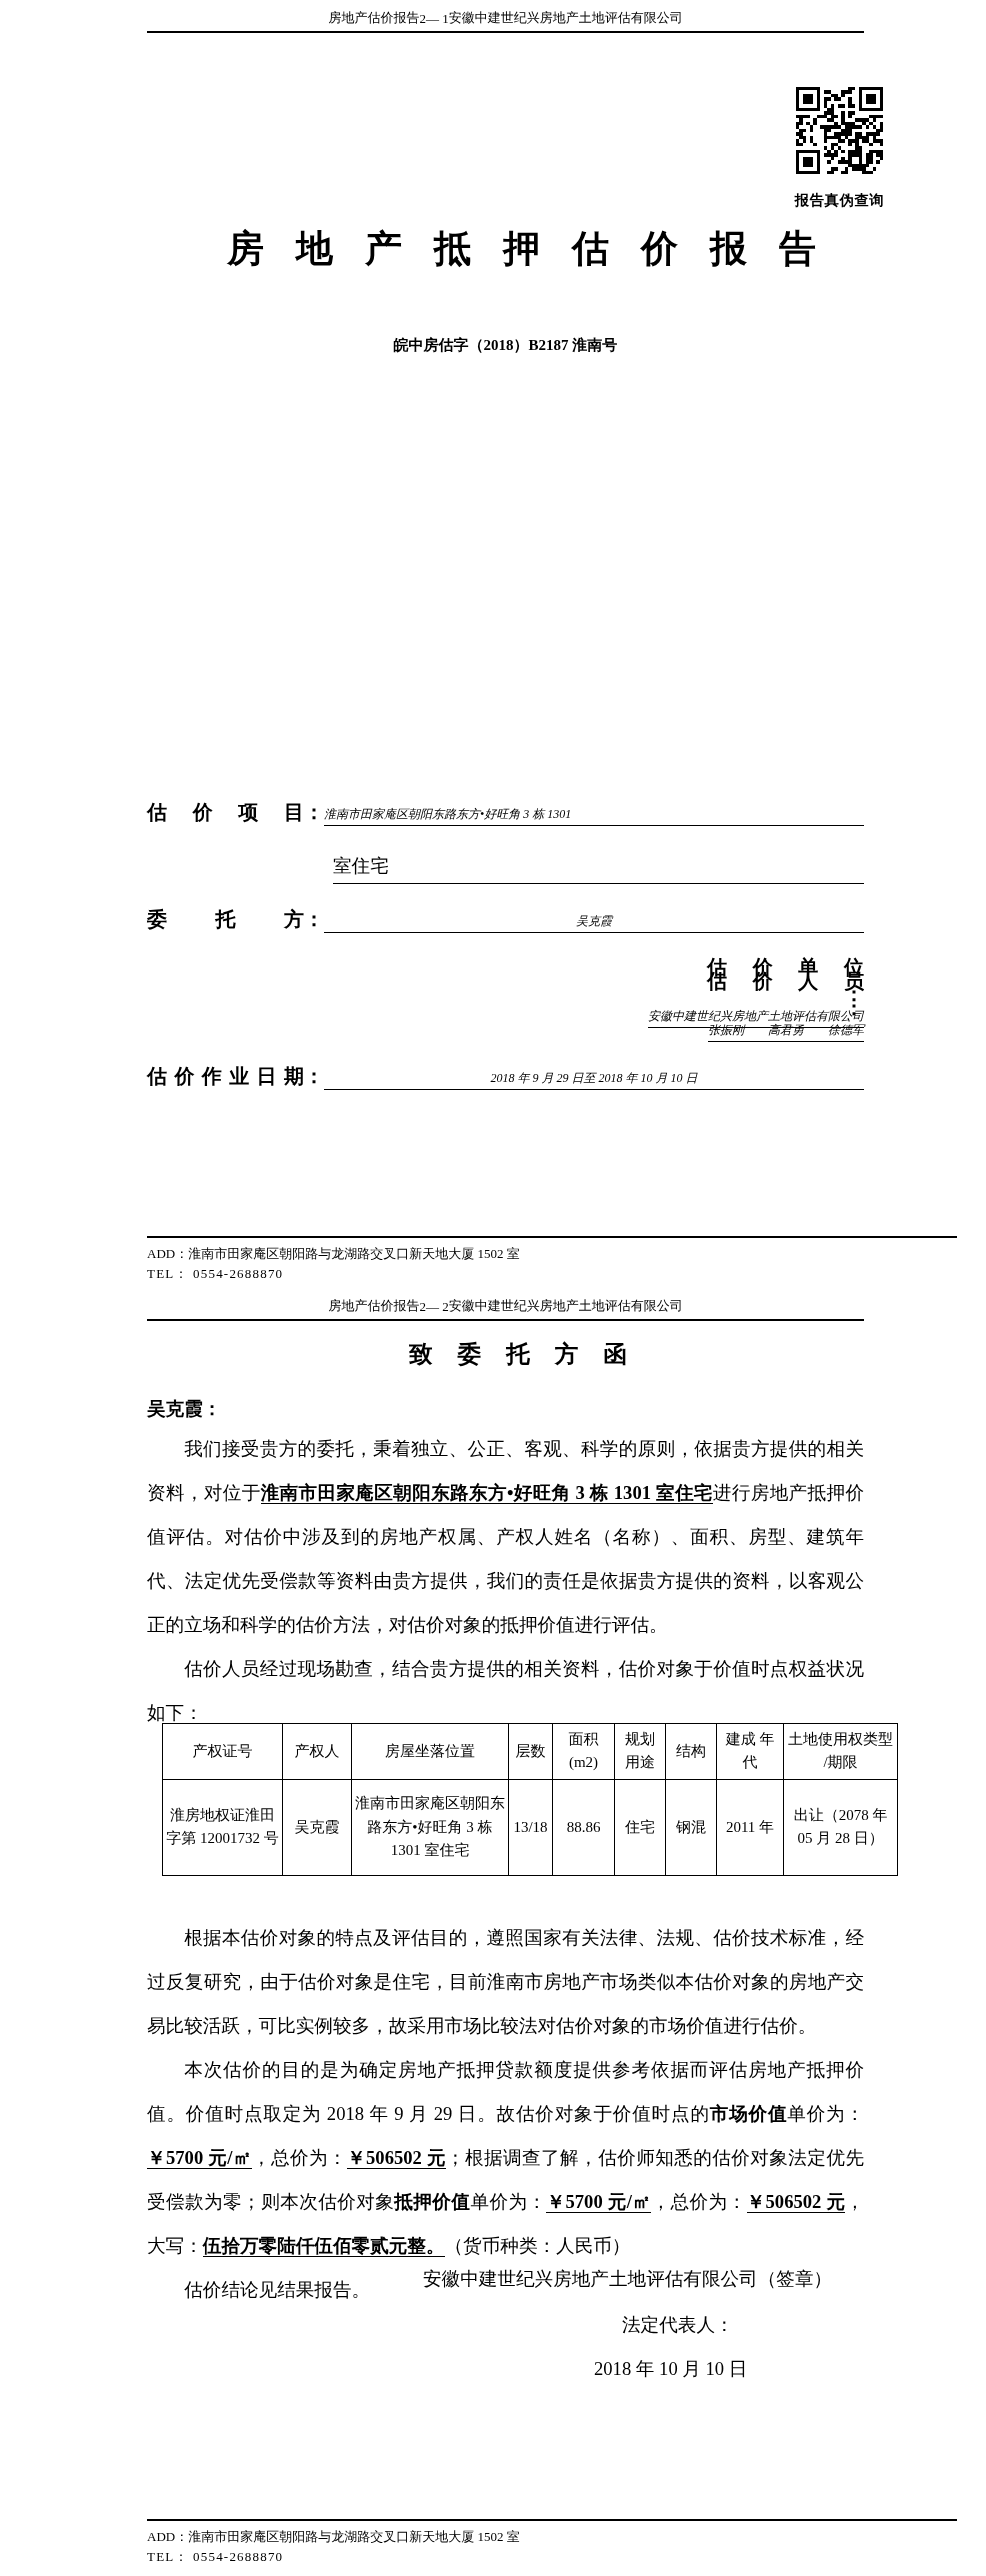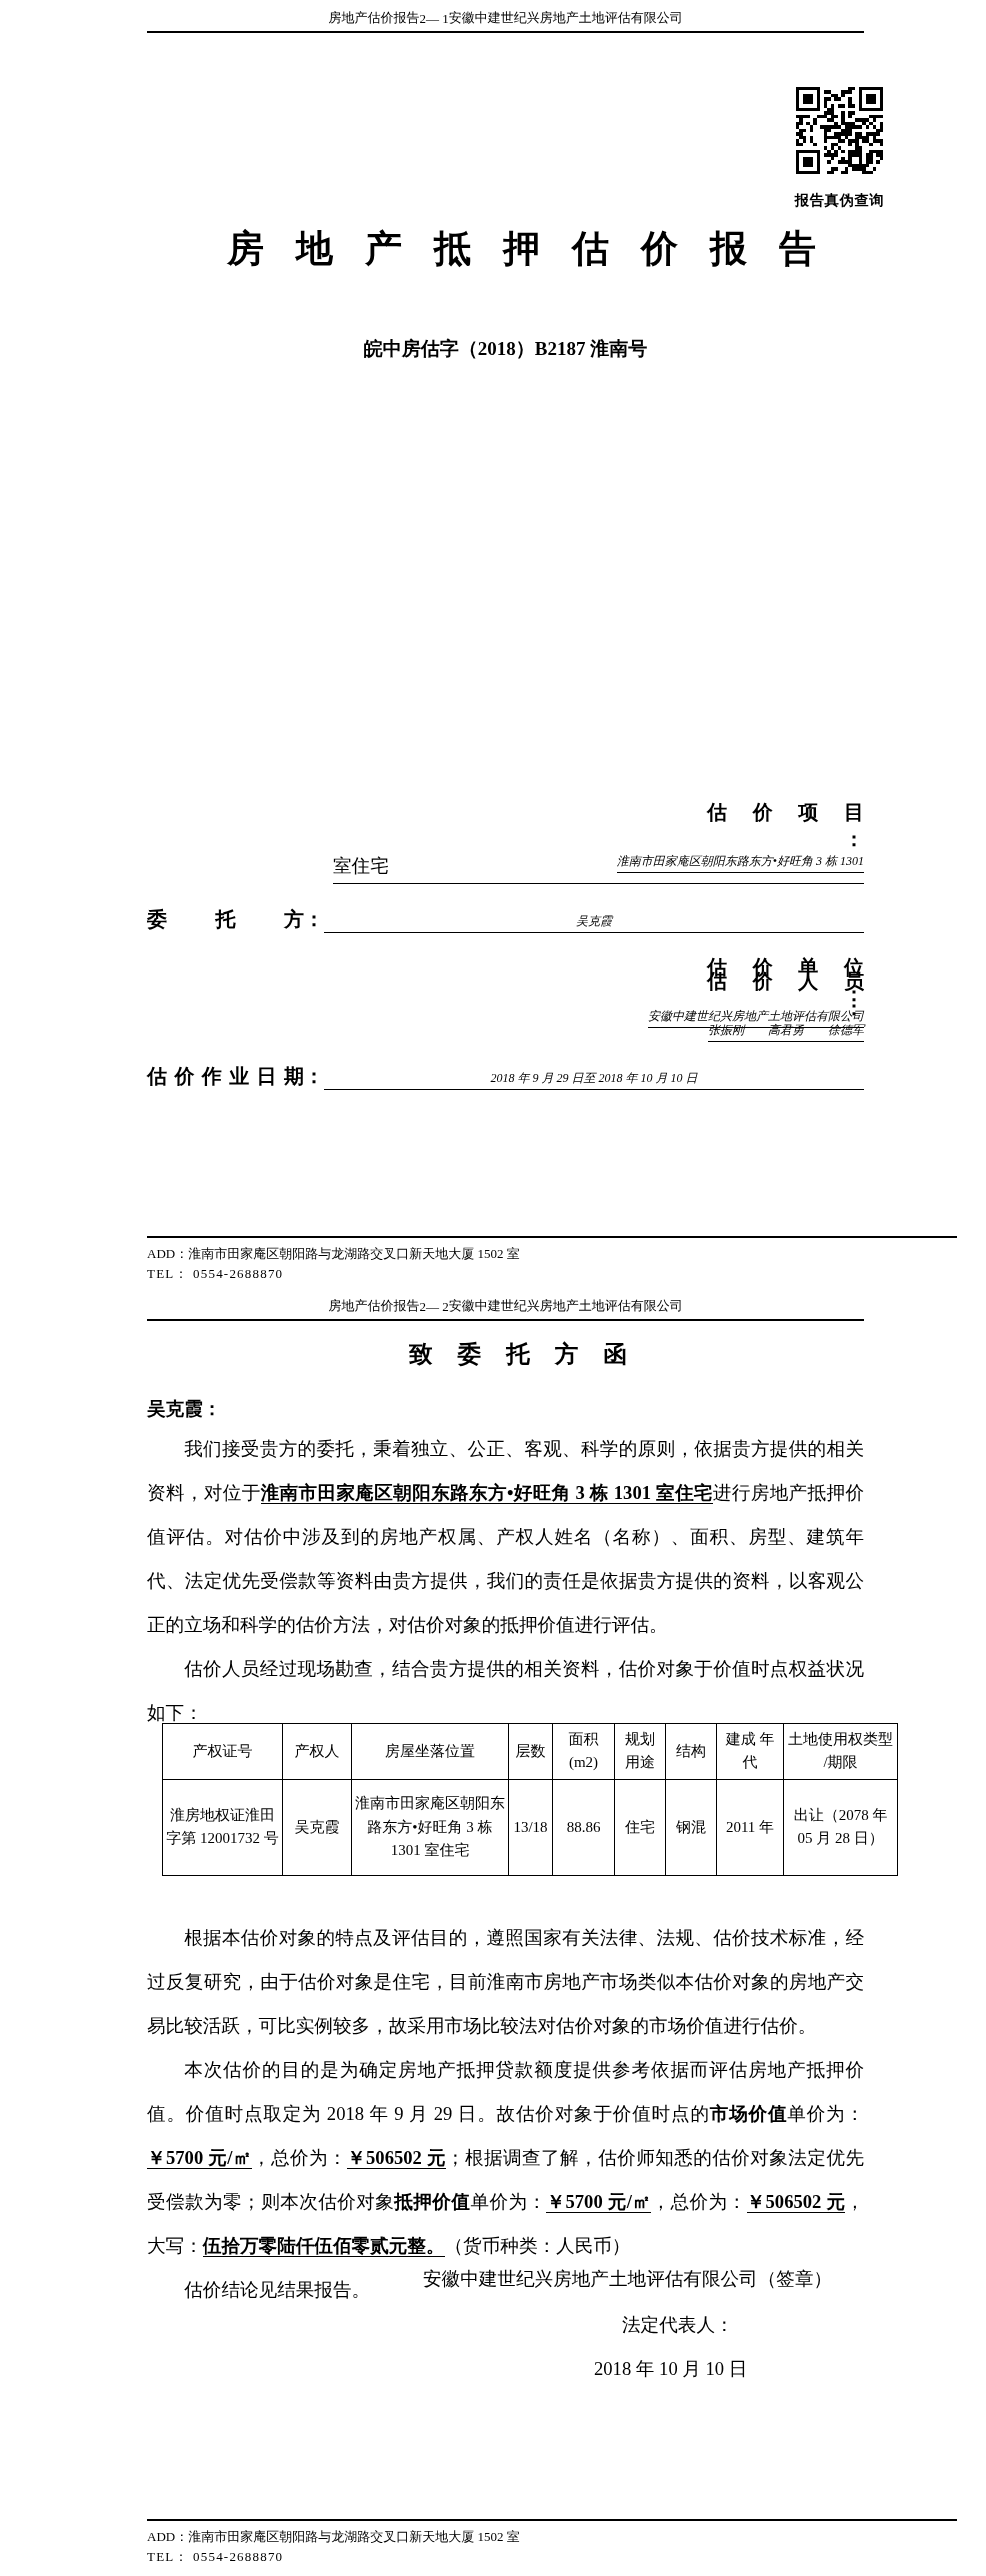--- a/index.html
+++ b/index.html
@@ -18,21 +18,21 @@
     left:147px;width:810px;border-top:2.5px solid #000;padding-top:5.6px;
     font-size:13px;line-height:20.5px;
   }
   .tel-line{letter-spacing:1.2px;}
   
   .qr-wrap{left:796px;top:87px;width:87px;height:87px;}
   .qr-caption{left:776px;top:191px;width:127px;text-align:center;font-size:14.3px;font-weight:600;letter-spacing:0.6px;}
   
   .main-title{left:147px;top:224px;width:717px;text-align:center;font-size:37px;font-weight:900;
     letter-spacing:32px;padding-left:32px;white-space:nowrap;}
-  .report-no{left:147px;top:336px;width:717px;text-align:center;font-size:19px;font-weight:bold;}
+  .report-no{left:147px;top:336px;width:717px;text-align:center;font-size:15px;font-weight:bold;}
   .letter-title{left:147px;top:1338px;width:717px;text-align:center;font-size:23.6px;font-weight:700;
     letter-spacing:25px;padding-left:25px;white-space:nowrap;}
   
   .field-row{left:147px;width:717px;display:flex;align-items:flex-end;}
   .field-label{width:157px;font-size:20px;font-weight:bold;text-align:justify;text-align-last:justify;line-height:1.35;}
   .field-colon{font-size:20px;font-weight:bold;line-height:1.35;}
   .field-value{flex:1;border-bottom:1.9px solid #000;font-size:12px;line-height:1.4;text-align:center;padding-bottom:2px;font-style:italic;}
   .field-value.left{text-align:left;}
   .cont-line{left:333px;width:531px;border-bottom:1.9px solid #000;font-size:18.6px;line-height:1.4;text-align:left;padding-bottom:4.4px;}
   
@@ -285,21 +285,21 @@
         <rect x="0" y="18" width="7" height="7" fill="#000"></rect>
         <rect x="1" y="19" width="5" height="5" fill="#fff"></rect>
         <rect x="2" y="20" width="3" height="3" fill="#000"></rect>
       </svg>
   </div>
   <div class="abs qr-caption">报告真伪查询</div>
 
   <div class="abs main-title">房地产抵押估价报告</div>
   <div class="abs report-no">皖中房估字（2018）B2187 淮南号</div>
 
-  <div class="abs field-row" style="top:799px;flex-direction:column;">
+  <div class="abs field-row" style="top:799px;">
     <span class="field-label">估价项目</span>
     <span class="field-colon">：</span>
     <span class="field-value left">淮南市田家庵区朝阳东路东方•好旺角 3 栋 1301</span>
   </div>
   <div class="abs cont-line" style="top:853px;">室住宅</div>
 
   <div class="abs field-row" style="top:906px;">
     <span class="field-label">委托方</span>
     <span class="field-colon">：</span>
     <span class="field-value">吴克霞</span>

